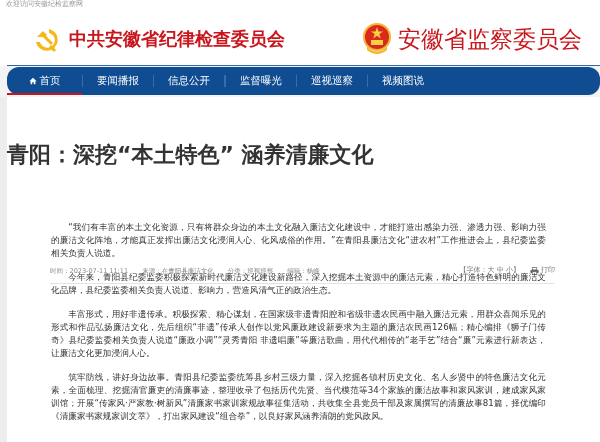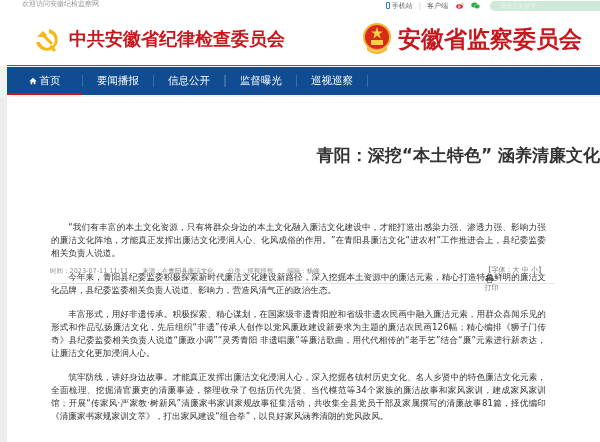--- a/index.html
+++ b/index.html
@@ -1,82 +1,65 @@
 <!DOCTYPE html>
 <html><head>
 <meta charset="utf-8">
 <style>
   * { box-sizing: border-box; margin: 0; padding: 0; }
   html, body { width: 600px; height: 442px; overflow: hidden; background: #ffffff; font-family: "DejaVu Sans", "Liberation Sans", sans-serif; color: #333; }
   .page { position: relative; width: 600px; height: 442px; background: #f3f3f3; overflow: hidden; }
 
   
   .topbar { position: absolute; left: 0; top: 0; width: 600px; height: 11px; background: #fff; }
-  .topbar .welcome { position: absolute; left: 22px; top: 0; font-size: 7px; line-height: 9px; color: #999; }
+  .topbar .welcome { position: absolute; left: 6px; top: 0; font-size: 7px; line-height: 9px; color: #999; }
   .topbar .right { position: absolute; right: 0; top: 0; height: 11px; display: flex; align-items: center; font-size: 7px; color: #666; }
   .topbar .phone-icon { width: 4px; height: 7px; border: 1px solid #2a7bd3; border-radius: 1px; margin-right: 2px; }
   .topbar .sep { margin: 0 6px; color: #bbb; }
   .topbar .weibo-icon { width: 8px; height: 7px; margin-left: 8px; }
   .topbar .wechat-icon { width: 9px; height: 7px; margin-left: 7px; }
   .topbar .search { width: 110px; height: 10px; margin-left: 10px; background: #cfe9d8; border-radius: 5px 0 0 5px; font-size: 6px; color: #e7f5ec; line-height: 10px; padding-left: 10px; }
 
   
   .header { position: absolute; left: 0; top: 11px; width: 600px; height: 55px; background: #fff; }
   .header .logo1 { position: absolute; left: 32px; top: 14px; width: 30px; height: 30px; }
   .header .title1 { position: absolute; left: 69px; top: 13px; font-family: "DejaVu Serif", "Liberation Serif", serif; font-weight: bold; font-size: 18px; line-height: 30px; color: #c8161d; letter-spacing: 0px; }
   .header .logo2 { position: absolute; left: 362px; top: 11px; width: 30px; height: 34px; }
-  .header .title2 { position: absolute; left: 398px; top: 13px; font-family: "DejaVu Serif", "Liberation Serif", serif; font-weight: bold; font-size: 23px; line-height: 30px; color: #c8161d; }
+  .header .title2 { position: absolute; left: 398px; top: 13px; font-family: "DejaVu Serif", "Liberation Serif", serif; font-weight: normal; font-size: 23px; line-height: 30px; color: #c8161d; }
   .header .rule { position: absolute; left: 7px; right: 0; bottom: 0; height: 1px; background: #2d6aa5; }
 
   
-  .nav { position: absolute; left: 7px; top: 67px; width: 593px; height: 28px; background: #0f4c92; display: flex; align-items: center; }
+  .nav { position: absolute; left: 7px; top: 67px; width: 593px; height: 28px; background: #0f4c92; display: flex; align-items: center; border-radius: 12px; }
   .nav-item { position: relative; height: 28px; display: flex; align-items: center; justify-content: center; color: #fff; font-size: 10.5px; }
   .nav-item.active::after { content: ""; position: absolute; left: 0; right: 0; bottom: 0; height: 2px; background: #c8161d; }
   .nav-item .home-icon { width: 8px; height: 8px; margin-right: 3px; }
   .nav-divider { width: 1px; height: 12px; background: rgba(255,255,255,0.18); }
 
   
   .card { position: absolute; left: 7px; top: 97px; width: 593px; height: 345px; background: #fff; }
-  .article-title { position: absolute; left: 0; right: 0; top: 45px; text-align: right; font-size: 17px; line-height: 26px; color: #333; }
+  .article-title { position: absolute; left: 0; right: 0; top: 45px; text-align: left; font-size: 22px; line-height: 26px; color: #333; }
   .meta { position: absolute; left: 43px; top: 170px; font-size: 6.5px; color: #888; white-space: nowrap; }
   .meta span { margin-right: 12px; }
-  .meta-right { position: absolute; right: 45px; top: 168px; display: flex; align-items: flex-start; font-size: 7px; color: #777; flex-direction: column; }
+  .meta-right { position: absolute; right: 45px; top: 168px; display: flex; align-items: flex-end; font-size: 7px; color: #777; }
   .meta-right .fontsize { margin-right: 10px; }
   .meta-right .printer-icon { width: 9px; height: 8px; margin-right: 2px; }
   .meta-line { position: absolute; left: 43px; right: 46px; top: 186px; height: 1px; background: #e3e3e3; }
 
   .body { position: absolute; left: 44px; top: 215px; width: 495px; margin-top: 6px; }
   .body p { font-size: 8.6px; line-height: 13px; color: #333; text-indent: 2em; margin-bottom: 11px; text-align: justify; letter-spacing: 0.05px; }
 
   .left-edge { position: absolute; left: 0; top: 97px; width: 7px; height: 345px; background: #ededed; }
 </style>
 </head>
 <body>
 
 <div class="page">
 
   <div class="topbar">
     <div class="welcome">欢迎访问安徽纪检监察网</div>
-    <div class="right">
-      <span class="phone-icon"></span>
-      <span>手机站</span>
-      <span class="sep">|</span>
-      <span>客户端</span>
-      <svg class="weibo-icon" viewBox="0 0 16 14">
-        <ellipse cx="7" cy="9" rx="6.5" ry="4.5" fill="#e6162d"></ellipse>
-        <ellipse cx="6.5" cy="9.3" rx="3" ry="2.2" fill="#fff"></ellipse>
-        <circle cx="6.2" cy="9.6" r="1.1" fill="#222"></circle>
-        <path d="M11 2 Q15 2 15 6" stroke="#f29100" stroke-width="1.4" fill="none"></path>
-      </svg>
-      <svg class="wechat-icon" viewBox="0 0 18 14">
-        <ellipse cx="7" cy="6" rx="6.5" ry="5.2" fill="#2aae3b"></ellipse>
-        <ellipse cx="12" cy="9" rx="5.5" ry="4.3" fill="#2aae3b" stroke="#fff" stroke-width="0.8"></ellipse>
-      </svg>
-      <div class="search">请输入关键字</div>
-    </div>
   </div>
 
   <div class="header">
     <svg class="logo1" viewBox="0 0 30 30">
       <path d="M5 12 L11 6 L15 10 L13 12 Z" fill="#f5b817"></path>
       <path d="M10 9 L20 19" stroke="#f5b817" stroke-width="3"></path>
       <path d="M17 4 A11 11 0 1 1 4 17 L8 17 A7.5 7.5 0 1 0 17 8 Z" fill="#f5b817"></path>
       <path d="M18 21 L23 26" stroke="#f5b817" stroke-width="3"></path>
     </svg>
     <div class="title1">中共安徽省纪律检查委员会</div>
@@ -108,20 +91,23 @@
     <div class="nav-divider"></div>
     <div class="nav-divider"></div>
     <div class="nav-item" style="width:70px">
       <span>监督曝光</span>
     </div>
     <div class="nav-divider"></div>
     <div class="nav-item" style="width:70px">
       <span>巡视巡察</span>
     </div>
     <div class="nav-divider"></div>
+    <div class="nav-item" style="width:70px">
+      <span>视频图说</span>
+    </div>
   </div>
 
   <div class="left-edge"></div>
 
   <div class="card">
     <h1 class="article-title">青阳：深挖“本土特色” 涵养清廉文化</h1>
 
     <div class="meta">
       <span>时间：2023-07-11 11:11</span>
       <span>来源：在青阳县廉洁文化</span>
@@ -138,17 +124,17 @@
       </svg>
       <span>打印</span>
     </div>
 
     <div class="meta-line"></div>
 
     <div class="body" style="top:118px;">
       <p>“我们有丰富的本土文化资源，只有将群众身边的本土文化融入廉洁文化建设中，才能打造出感染力强、渗透力强、影响力强的廉洁文化阵地，才能真正发挥出廉洁文化浸润人心、化风成俗的作用。”在青阳县廉洁文化“进农村”工作推进会上，县纪委监委相关负责人说道。</p>
       <p>今年来，青阳县纪委监委积极探索新时代廉洁文化建设新路径，深入挖掘本土资源中的廉洁元素，精心打造特色鲜明的廉洁文化品牌，县纪委监委相关负责人说道、影响力，营造风清气正的政治生态。</p>
       <p>丰富形式，用好非遗传承。积极探索、精心谋划，在国家级非遗青阳腔和省级非遗农民画中融入廉洁元素，用群众喜闻乐见的形式和作品弘扬廉洁文化，先后组织“非遗”传承人创作以党风廉政建设新要求为主题的廉洁农民画126幅；精心编排《狮子门传奇》县纪委监委相关负责人说道“廉政小调”“灵秀青阳 非遗唱廉”等廉洁歌曲，用代代相传的“老手艺”结合“廉”元素进行新表达，让廉洁文化更加浸润人心。</p>
-      <p>筑牢防线，讲好身边故事。才能真正发挥出廉洁文化浸润人心，深入挖掘各镇村历史文化、名人乡贤中的特色廉洁文化元素，全面梳理、挖掘清官廉吏的清廉事迹，整理收录了包括历代先贤、当代模范等34个家族的廉洁故事和家风家训，建成家风家训馆；开展“传家风·严家教·树新风”清廉家书家训家规故事征集活动，共收集全县党员干部及家属撰写的清廉故事81篇，择优编印《清廉家书家规家训文萃》，打出家风建设“组合拳”，以良好家风涵养清朗的党风政风。</p>
+      <p>筑牢防线，讲好身边故事。青阳县纪委监委统筹县乡村三级力量，深入挖掘各镇村历史文化、名人乡贤中的特色廉洁文化元素，全面梳理、挖掘清官廉吏的清廉事迹，整理收录了包括历代先贤、当代模范等34个家族的廉洁故事和家风家训，建成家风家训馆；开展“传家风·严家教·树新风”清廉家书家训家规故事征集活动，共收集全县党员干部及家属撰写的清廉故事81篇，择优编印《清廉家书家规家训文萃》，打出家风建设“组合拳”，以良好家风涵养清朗的党风政风。</p>
     </div>
   </div>
 
 </div>
 
 </body></html>

